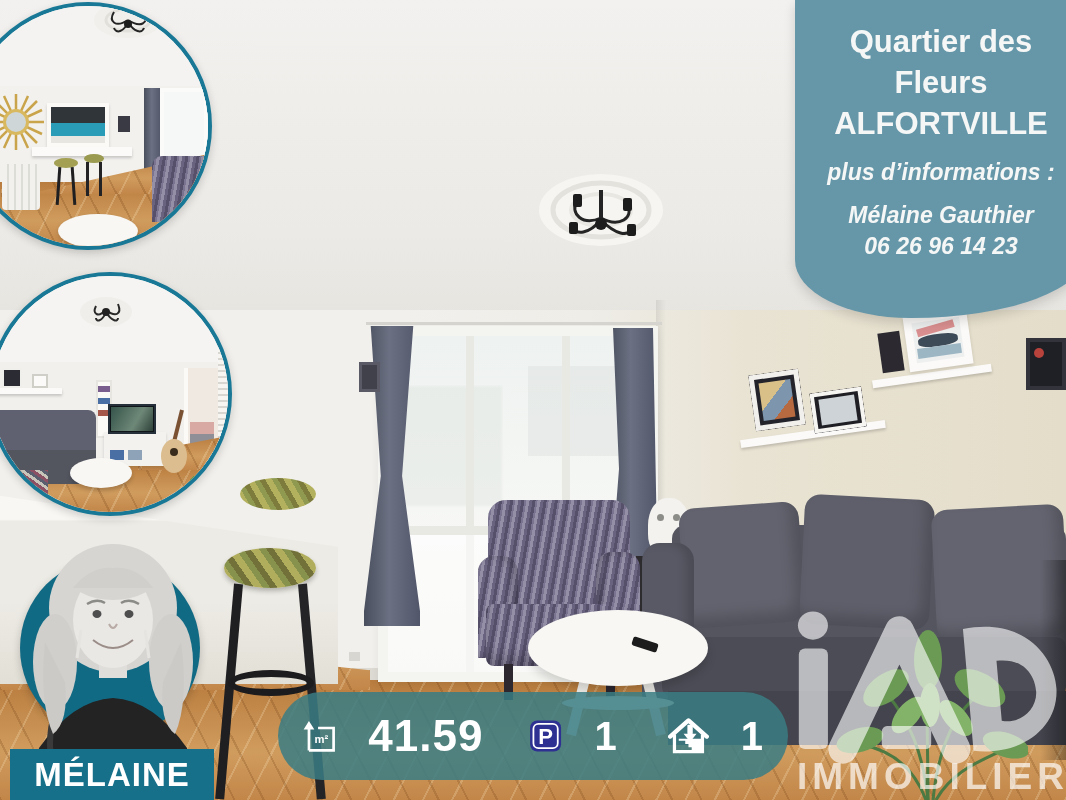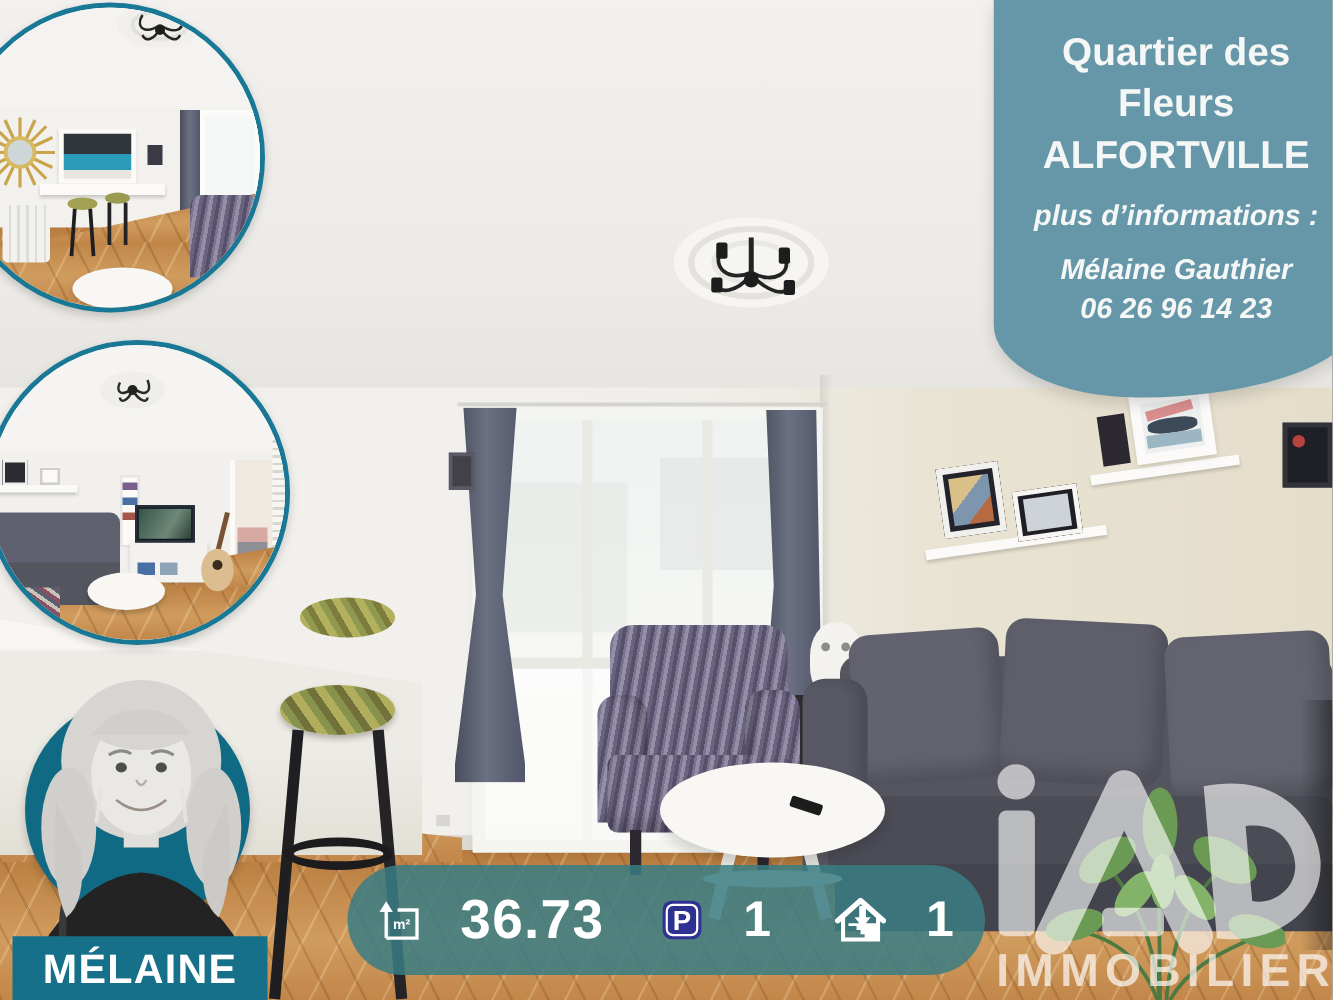--- a/index.html
+++ b/index.html
@@ -287,21 +287,21 @@
     <span>MÉLAINE</span>
   </div>
 
   <div class="abs stats-bar" style="z-index:30;">
     <svg width="62" height="62" viewBox="0 0 64 64">
       <polygon points="13,4 3,20 23,20" fill="#fff"></polygon>
       <line x1="13" y1="12" x2="13" y2="59" stroke="#fff" stroke-width="5"></line>
       <path d="M13,59 H59 V17 H30" fill="none" stroke="#fff" stroke-width="5"></path>
       <text x="36" y="46" text-anchor="middle" font-family="Liberation Sans, sans-serif" font-size="21" font-weight="bold" fill="#fff">m²</text>
     </svg>
-    <span class="stat-num">36.73</span>
+    <span class="stat-num">41.59</span>
     <svg width="60" height="60" viewBox="0 0 60 60" style="margin-left:14px;">
       <rect x="2" y="2" width="56" height="56" rx="13" fill="var(--parking-navy,#2e3192)"></rect>
       <rect x="8" y="8" width="44" height="44" rx="9" fill="none" stroke="#fff" stroke-width="3.2"></rect>
       <text x="30" y="45" text-anchor="middle" font-family="Liberation Sans, sans-serif" font-size="40" font-weight="bold" fill="#fff">P</text>
     </svg>
     <span class="stat-num" style="font-size:40px;">1</span>
     <svg width="74" height="68" viewBox="0 0 76 70" style="margin-left:18px;">
       <path d="M4,36 L38,6 L72,36" fill="none" stroke="#fff" stroke-width="8" stroke-linecap="round" stroke-linejoin="round"></path>
       <path d="M12,32 V64 H64 V32" fill="none" stroke="#fff" stroke-width="6"></path>
       <path d="M20,40 L64,40 L64,62 L44,62 L44,56 L38,56 L38,50 L32,50 L32,44 L20,44 Z" fill="#fff"></path>

